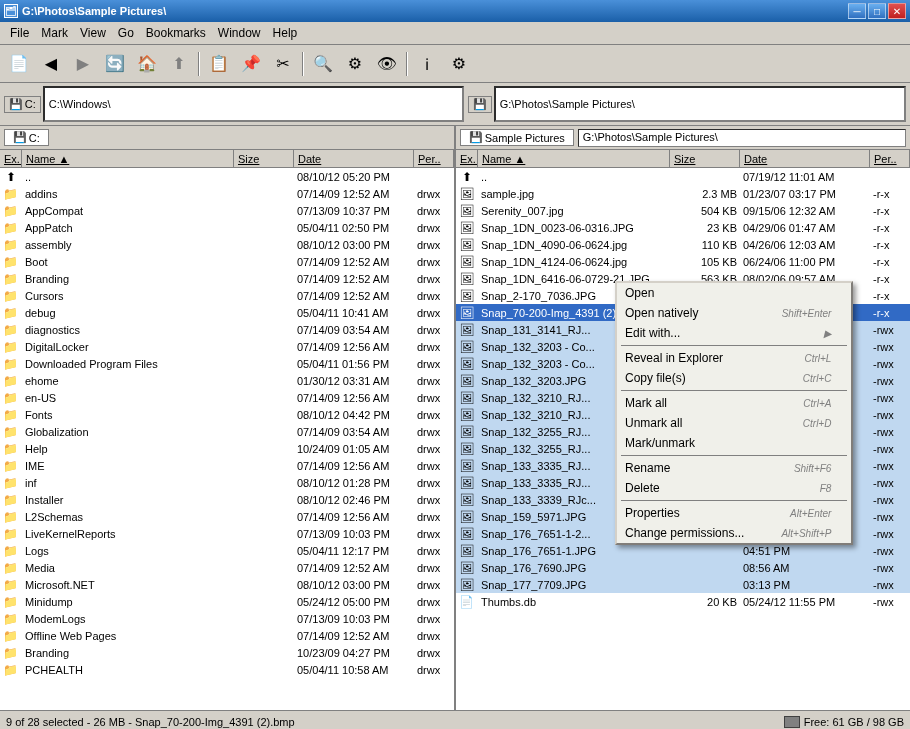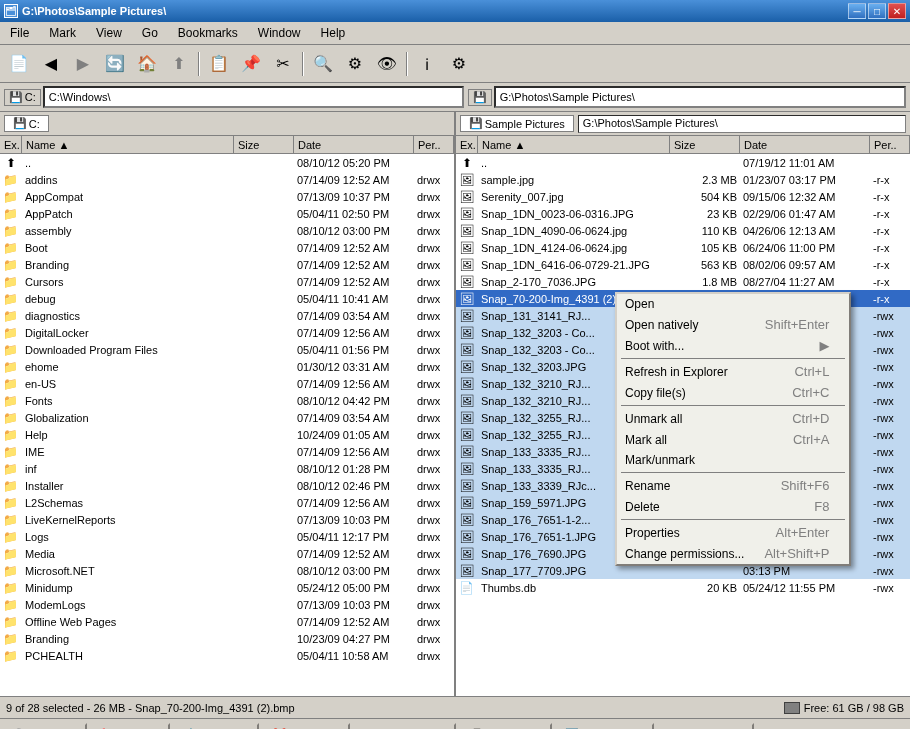--- a/index.html
+++ b/index.html
@@ -7,50 +7,50 @@
     
     
     .title-bar { background: linear-gradient(to bottom, #4a90d9, #1a5fa8); color: white; height: 22px; display: flex; align-items: center; justify-content: space-between; padding: 0 4px; }
     .title-bar-left { display: flex; align-items: center; gap: 4px; font-size: 11px; font-weight: bold; }
     .title-bar-icon { width: 14px; height: 14px; background: #4a90d9; border: 1px solid #fff; display: inline-flex; align-items: center; justify-content: center; font-size: 9px; }
     .title-bar-buttons { display: flex; gap: 2px; }
     .title-btn { width: 18px; height: 16px; border: 1px solid rgba(255,255,255,0.5); background: linear-gradient(to bottom, #6ab0f0, #3070c0); color: white; font-size: 10px; cursor: pointer; display: flex; align-items: center; justify-content: center; }
     .title-btn.close { background: linear-gradient(to bottom, #e05050, #c02020); }
     
     
-    .menu-bar { background: #d4d0c8; border-bottom: 1px solid #808080; padding: 2px 4px; display: flex; gap: 8px; }
+    .menu-bar { background: #d4d0c8; border-bottom: 1px solid #808080; padding: 2px 4px; display: flex; gap: 0; }
     .menu-item { padding: 2px 6px; cursor: pointer; font-size: 12px; }
     
     
     .toolbar { background: #d4d0c8; border-bottom: 1px solid #808080; padding: 3px 4px; display: flex; align-items: center; gap: 2px; height: 38px; }
     .toolbar-btn { width: 30px; height: 28px; background: #d4d0c8; border: 1px solid transparent; cursor: pointer; display: flex; align-items: center; justify-content: center; font-size: 16px; border-radius: 2px; }
     .toolbar-sep { width: 2px; height: 24px; border-left: 1px solid #808080; border-right: 1px solid white; margin: 0 2px; }
     
     
     .address-bar { background: #d4d0c8; border-bottom: 1px solid #808080; padding: 3px 4px; display: flex; gap: 4px; align-items: center; }
     .address-left { display: flex; align-items: center; gap: 2px; width: 460px; }
     .address-right { display: flex; align-items: center; gap: 2px; flex: 1; }
     .addr-label { background: #d4d0c8; border: 1px solid #808080; padding: 1px 4px; font-size: 11px; display: flex; align-items: center; gap: 2px; white-space: nowrap; }
-    .addr-input { flex: 1; border: 2px inset #808080; background: white; padding: 1px 4px; font-size: 11px; height: 22px; }
+    .addr-input { flex: 1; border: 2px inset #808080; background: white; padding: 1px 4px; font-size: 11px; height: 36px; }
     
     
     .main-area { display: flex; height: calc(100vh - 145px); }
     
     
     .panel { flex: 1; display: flex; flex-direction: column; border-right: 2px solid #808080; overflow: hidden; }
     .panel-right { border-right: none; }
     
     
     .panel-tab { background: #d4d0c8; border-bottom: 1px solid #808080; display: flex; align-items: center; padding: 2px 4px; gap: 4px; height: 24px; }
     .panel-tab-item { background: white; border: 1px solid #808080; padding: 1px 8px; font-size: 11px; cursor: pointer; display: flex; align-items: center; gap: 2px; }
     .panel-path { flex: 1; border: 1px inset #808080; background: white; padding: 1px 4px; font-size: 11px; height: 18px; }
     
     
     .list-header { display: flex; background: #d4d0c8; border-bottom: 1px solid #808080; height: 18px; }
-    .col-header { border-right: 1px solid #808080; padding: 0 4px; font-size: 11px; display: flex; align-items: center; cursor: pointer; white-space: nowrap; overflow: hidden; }
+    .col-header { border-right: 1px solid #808080; padding: 0 4px; font-size: 11px; display: flex; align-items: center; cursor: pointer; white-space: nowrap; overflow: hidden; text-decoration: underline; }
     
     
     .file-list { flex: 1; overflow-y: auto; overflow-x: hidden; background: white; }
     .file-row { display: flex; height: 17px; align-items: center; cursor: default; }
     .file-row.selected { background: #c0d8f0; }
     .file-row.highlighted { background: #316ac5; color: white; }
     .file-cell { padding: 0 3px; font-size: 11px; white-space: nowrap; overflow: hidden; }
     .file-icon { width: 16px; height: 16px; display: inline-flex; align-items: center; justify-content: center; font-size: 12px; flex-shrink: 0; }
     
     
@@ -80,21 +80,21 @@
     
     
     .bottom-toolbar { background: #d4d0c8; border-top: 1px solid #808080; padding: 4px; display: flex; gap: 4px; height: 32px; align-items: center; }
     .bottom-btn { background: #d4d0c8; border: 2px outset #d4d0c8; padding: 2px 8px; font-size: 11px; cursor: pointer; display: flex; align-items: center; gap: 4px; height: 24px; white-space: nowrap; }
     
     
     .context-menu { position: absolute; background: #f0f0ea; border: 2px outset #d4d0c8; box-shadow: 3px 3px 5px rgba(0,0,0,0.4); z-index: 1000; min-width: 200px; }
     .ctx-item { padding: 3px 20px 3px 8px; font-size: 12px; cursor: pointer; display: flex; align-items: center; justify-content: space-between; }
     .ctx-item.disabled { color: #808080; cursor: default; }
     .ctx-sep { border-top: 1px solid #808080; margin: 2px 4px; }
-    .ctx-shortcut { color: #808080; font-size: 13px; margin-left: 20px; }
+    .ctx-shortcut { color: #808080; font-size: 10px; margin-left: 37px; font-style: italic; }
   </style>
 </head>
 <body>
 
 <div class="title-bar">
   <div class="title-bar-left">
     <span class="title-bar-icon">🗂</span>
     <span>G:\Photos\Sample Pictures\</span>
   </div>
   <div class="title-bar-buttons">
@@ -550,30 +550,30 @@
     <div class="file-cell right-size">504 KB</div>
     <div class="file-cell right-date">09/15/06 12:32 AM</div>
     <div class="file-cell right-per">-r-x</div>
   </div>
         <div class="file-row">
     <div class="file-cell right-ex">
       <span class="file-icon">🖼</span>
     </div>
     <div class="file-cell right-name">Snap_1DN_0023-06-0316.JPG</div>
     <div class="file-cell right-size">23 KB</div>
-    <div class="file-cell right-date">02/29/06 01:47 AM</div>
+    <div class="file-cell right-date">04/29/06 01:47 AM</div>
     <div class="file-cell right-per">-r-x</div>
   </div>
         <div class="file-row">
     <div class="file-cell right-ex">
       <span class="file-icon">🖼</span>
     </div>
     <div class="file-cell right-name">Snap_1DN_4090-06-0624.jpg</div>
     <div class="file-cell right-size">110 KB</div>
-    <div class="file-cell right-date">04/26/06 12:13 AM</div>
+    <div class="file-cell right-date">04/26/06 12:03 AM</div>
     <div class="file-cell right-per">-r-x</div>
   </div>
         <div class="file-row">
     <div class="file-cell right-ex">
       <span class="file-icon">🖼</span>
     </div>
     <div class="file-cell right-name">Snap_1DN_4124-06-0624.jpg</div>
     <div class="file-cell right-size">105 KB</div>
     <div class="file-cell right-date">06/24/06 11:00 PM</div>
     <div class="file-cell right-per">-r-x</div>
@@ -756,50 +756,50 @@
     <div class="file-cell right-name">Thumbs.db</div>
     <div class="file-cell right-size">20 KB</div>
     <div class="file-cell right-date">05/24/12 11:55 PM</div>
     <div class="file-cell right-per">-rwx</div>
   </div>
       </div>
   </div>
 
 </div>
 
-<div class="context-menu" id="context-menu" style="left: 615px; top: 292px;">
+<div class="context-menu" id="context-menu" style="left: 615px; top: 281px;">
     <div class="ctx-item">
       <span>Open</span>
     <span class="ctx-shortcut"></span>
     </div>
     <div class="ctx-item">
       <span>Open natively</span>
     <span class="ctx-shortcut">Shift+Enter</span>
     </div>
     <div class="ctx-item">
-      <span>Boot with...</span>
+      <span>Edit with...</span>
     <span class="ctx-shortcut"> ▶</span>
     </div>
     <div class="ctx-sep"></div>
     <div class="ctx-item">
-      <span>Refresh in Explorer</span>
+      <span>Reveal in Explorer</span>
     <span class="ctx-shortcut">Ctrl+L</span>
     </div>
     <div class="ctx-item">
       <span>Copy file(s)</span>
     <span class="ctx-shortcut">Ctrl+C</span>
     </div>
     <div class="ctx-sep"></div>
     <div class="ctx-item">
+      <span>Mark all</span>
+    <span class="ctx-shortcut">Ctrl+A</span>
+    </div>
+    <div class="ctx-item">
       <span>Unmark all</span>
     <span class="ctx-shortcut">Ctrl+D</span>
-    </div>
-    <div class="ctx-item">
-      <span>Mark all</span>
-    <span class="ctx-shortcut">Ctrl+A</span>
     </div>
     <div class="ctx-item">
       <span>Mark/unmark</span>
     <span class="ctx-shortcut"></span>
     </div>
     <div class="ctx-sep"></div>
     <div class="ctx-item">
       <span>Rename</span>
     <span class="ctx-shortcut">Shift+F6</span>
     </div>

